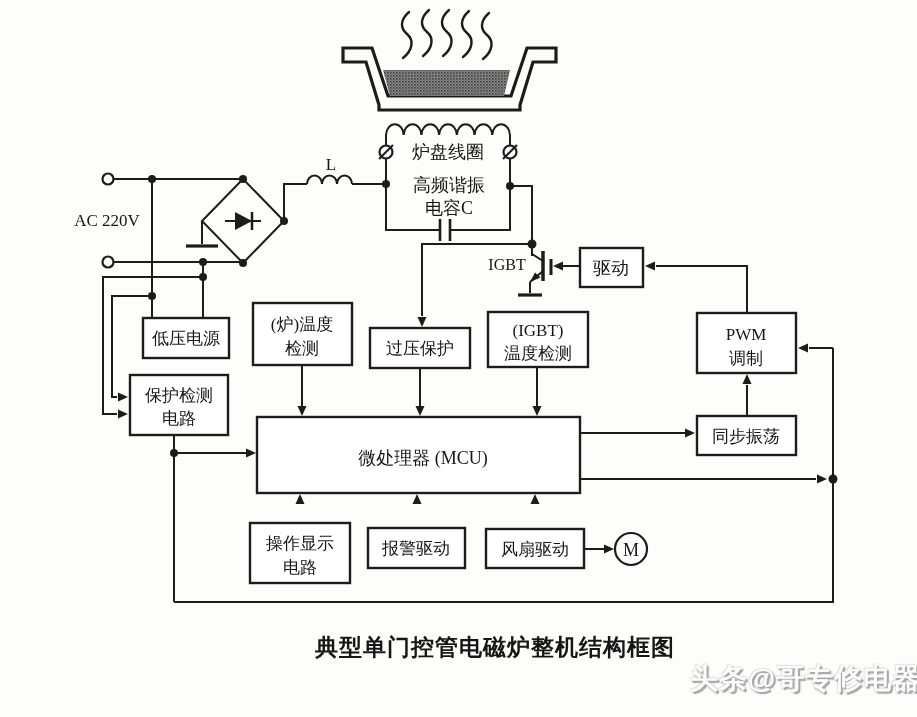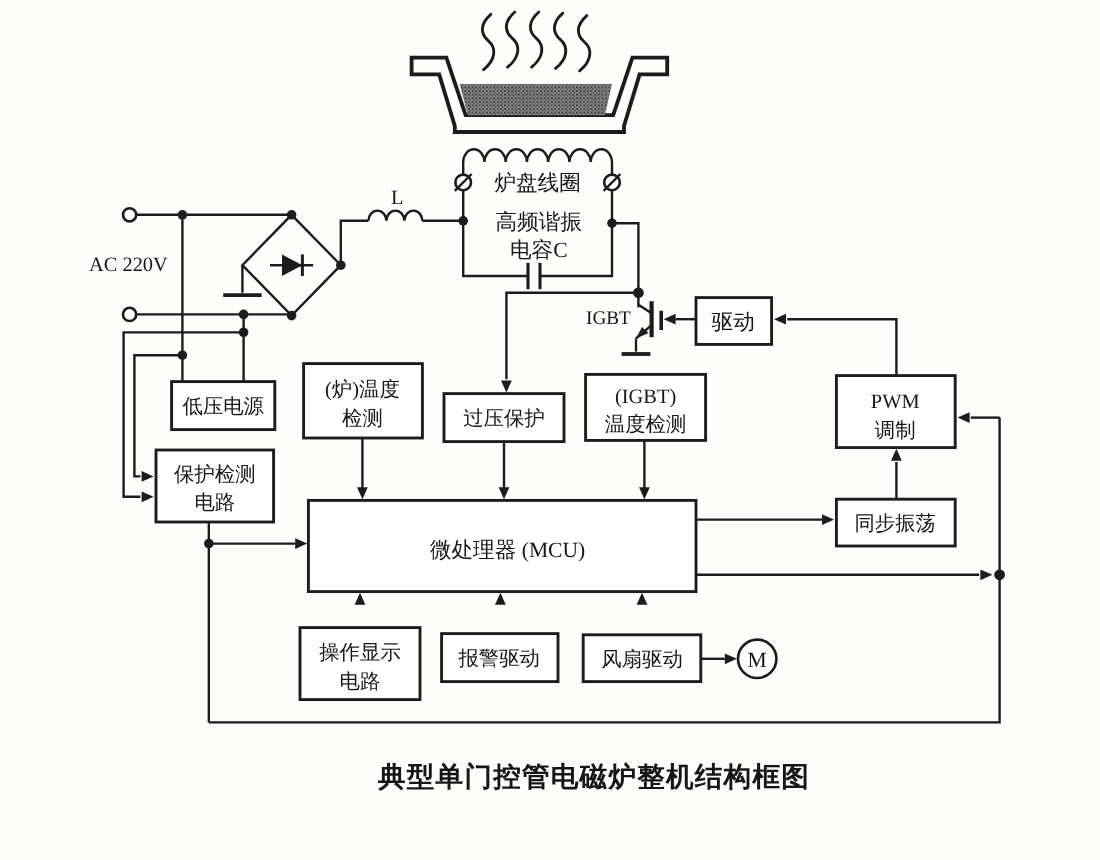--- a/index.html
+++ b/index.html
@@ -256,13 +256,14 @@
   </g>
 
   <g>
     <circle class="term" cx="631" cy="549" r="16" stroke-width="2.4"></circle>
     <text class="t18" x="631" y="556">M</text>
   </g>
 
   <text class="caption" x="495" y="655">典型单门控管电磁炉整机结构框图</text>
 </svg>
 
+<div class="watermark">头条@哥专修电器</div>
 </div>
 
 </body></html>

